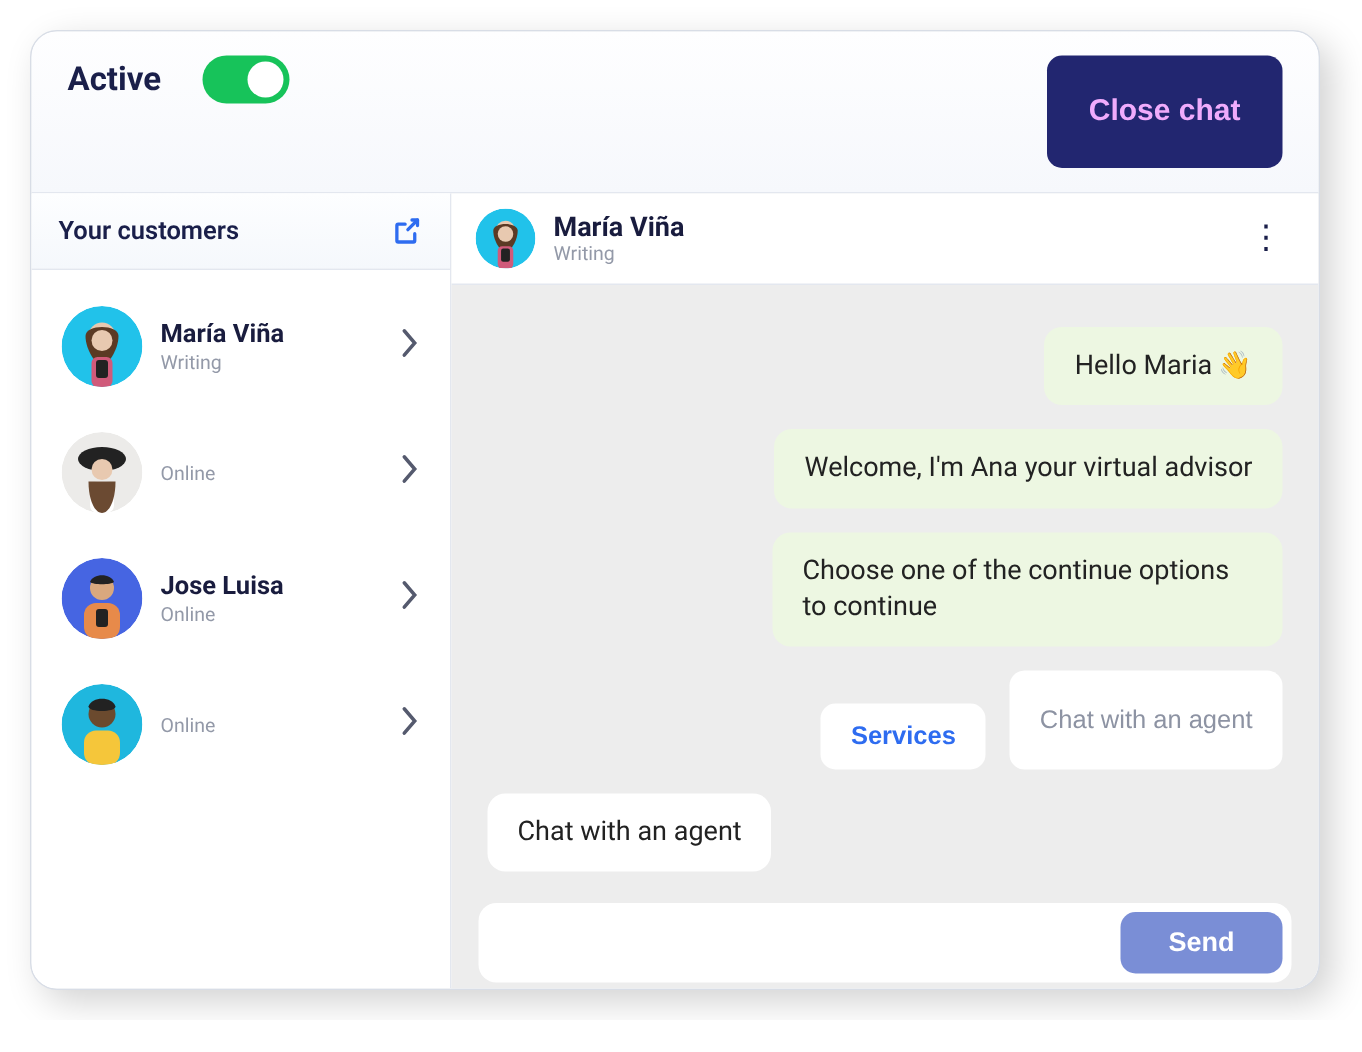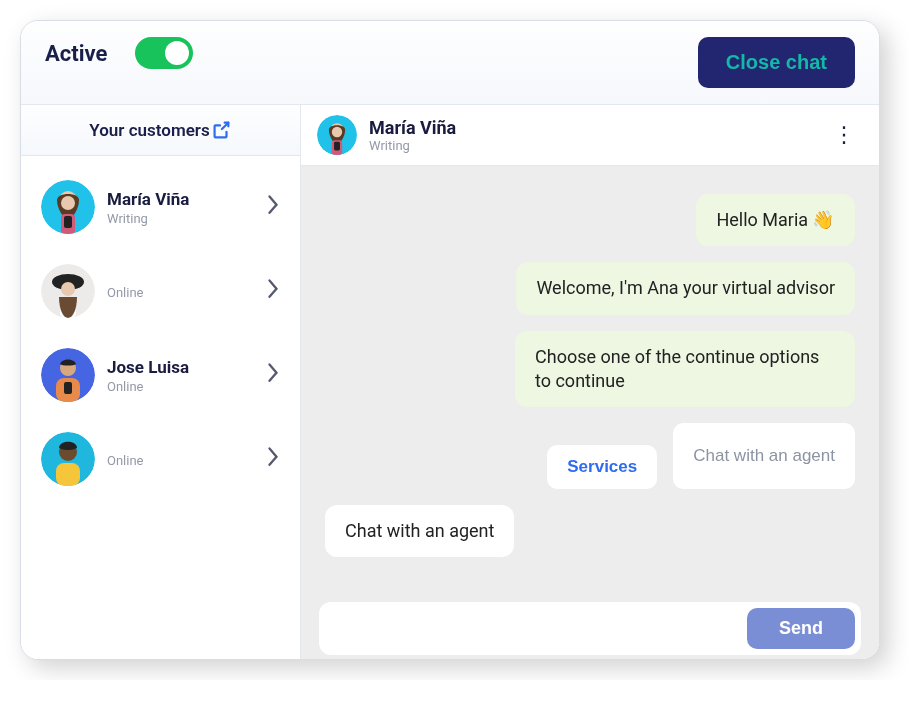--- a/index.html
+++ b/index.html
@@ -43,44 +43,44 @@
   .toggle::after {
     content:"";
     position:absolute;
     width:24px; height:24px;
     background:#fff;
     border-radius:50%;
     top:4px; right:4px;
   }
   .close-btn {
     background: #222670;
-    color:#14b8a6;
+    color:#f0abfc;
     font-size:20px;
     font-weight:600;
-    padding:14px 28px;
+    padding:26px 28px;
     border:none;
     border-radius:10px;
     cursor:pointer;
   }
   .body {
     flex:1;
     display:flex;
     min-height:0;
   }
   .sidebar {
     width: 280px;
     border-right:1px solid #e3e7ef;
     display:flex;
     flex-direction:column;
     background:#fff;
   }
   .sidebar-header {
     display:flex;
     align-items:center;
-    justify-content:center;
+    justify-content:space-between;
     padding:14px 18px;
     border-bottom:1px solid #e3e7ef;
     background: linear-gradient(#fdfeff,#f5f8fc);
   }
   .sidebar-title {
     font-size:17px;
     font-weight:600;
     color:#1a1f4a;
   }
   .share-icon {

